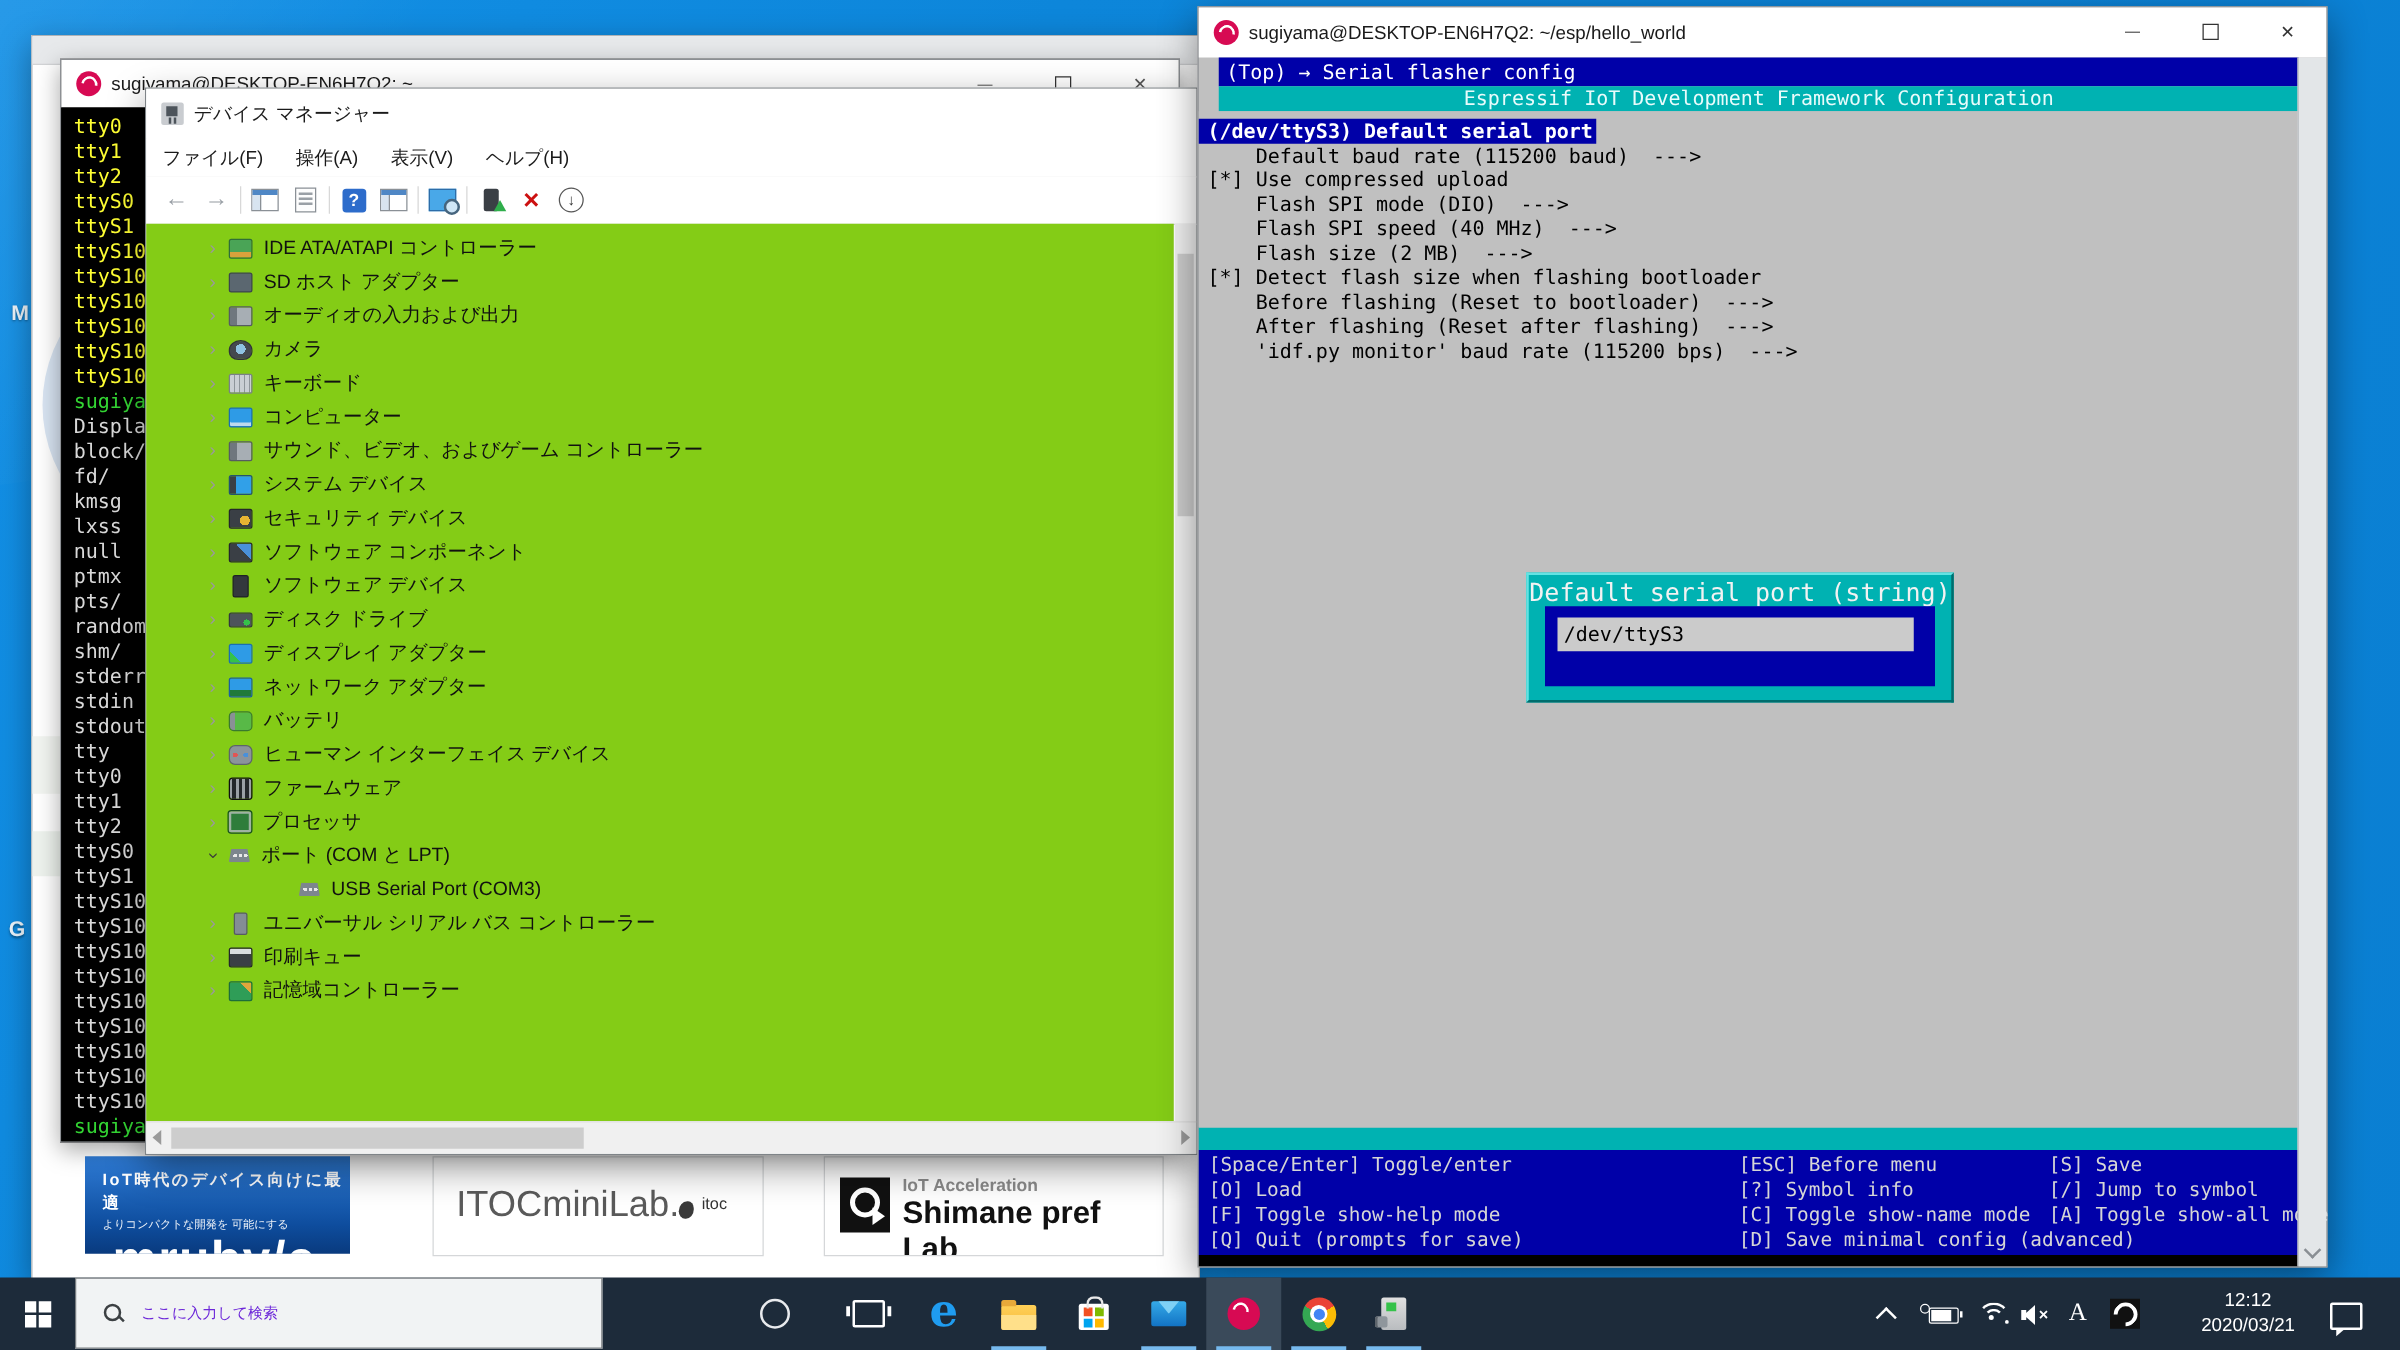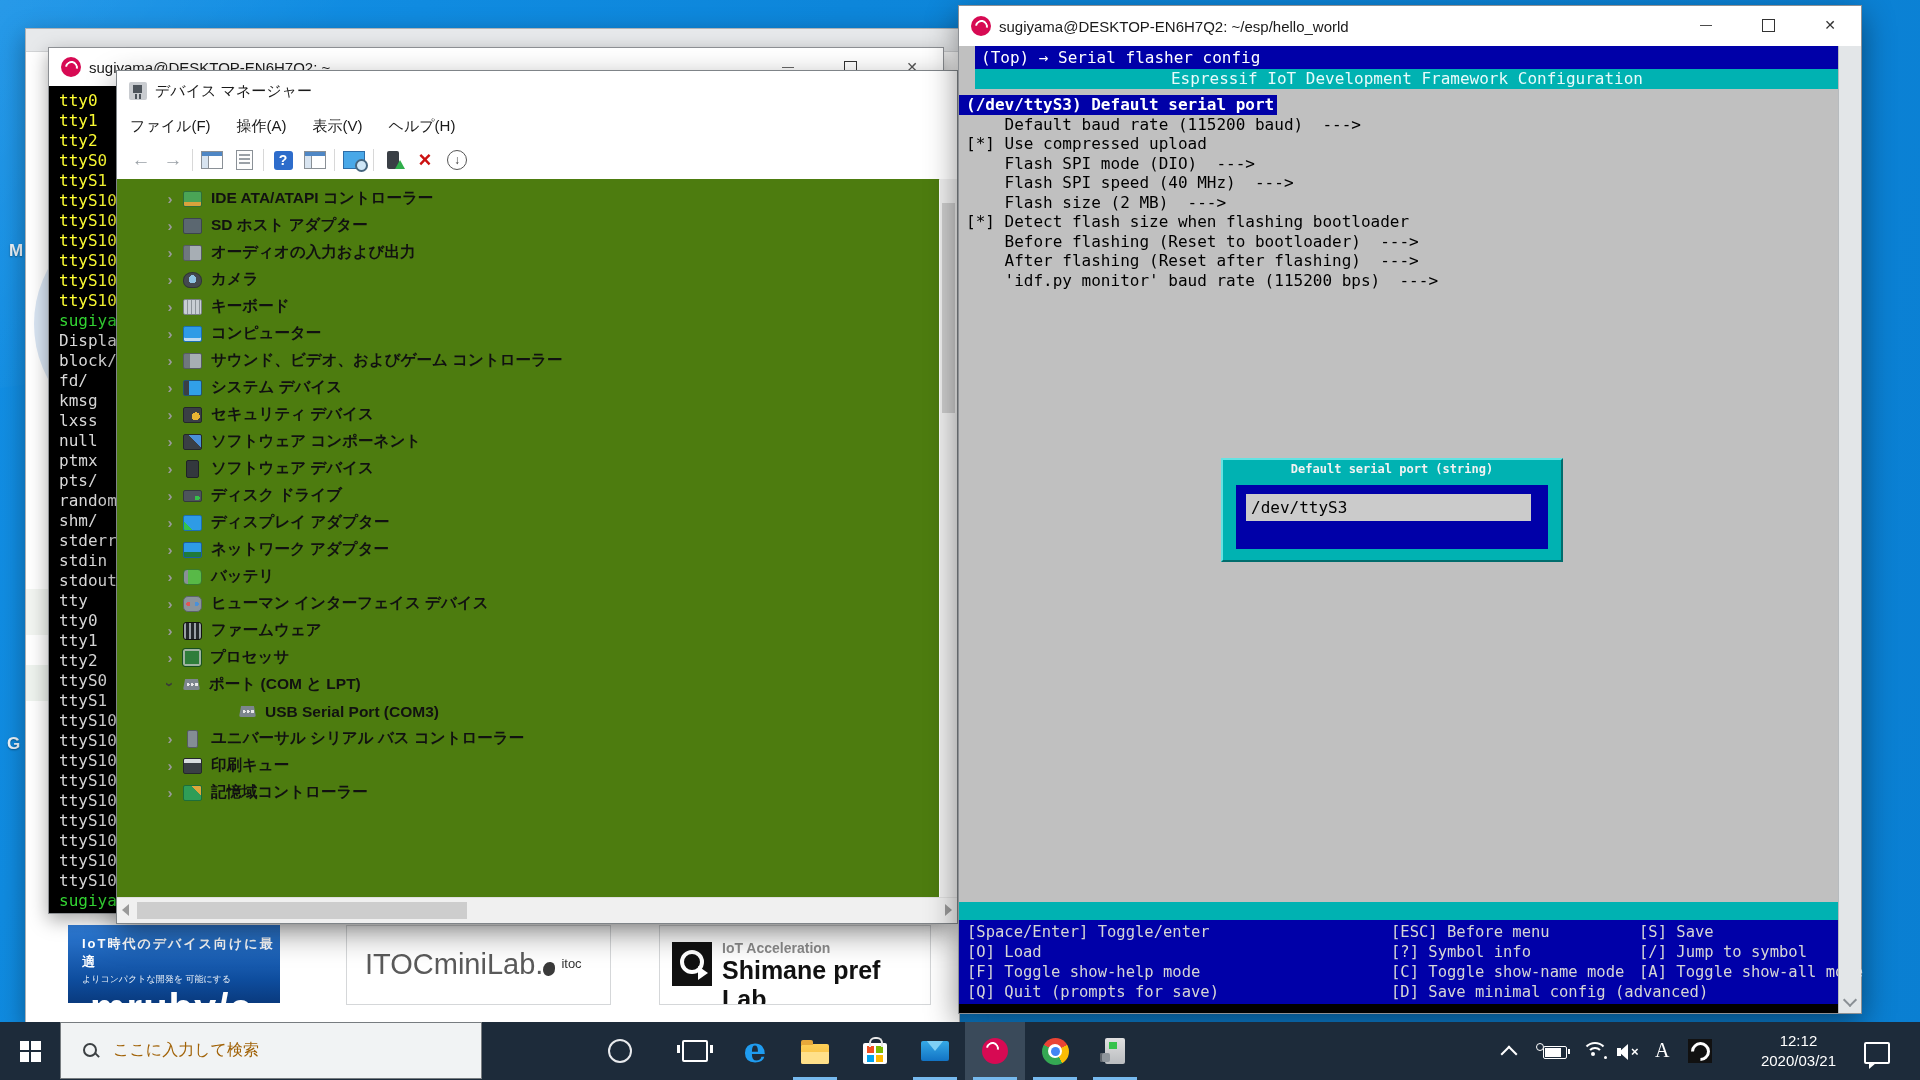--- a/index.html
+++ b/index.html
@@ -66,21 +66,21 @@
   .tb-table::after{content:"";position:absolute;left:0;top:4px;width:6px;bottom:0;background:#d8e4f0;border-right:1px solid #8a9096;}
   .tb-doc{position:relative;width:15px;height:18px;background:#fdfdfd;border:1px solid #8a9096;}
   .tb-doc::after{content:"";position:absolute;left:2px;top:3px;right:2px;height:1.5px;background:#9aa0a6;box-shadow:0 4px 0 #9aa0a6,0 8px 0 #9aa0a6;}
   .tb-help{width:19px;height:19px;background:#2d6ccb;border-radius:3px;color:#fff;font-size:14px;font-weight:bold;display:flex;align-items:center;justify-content:center;}
   .tb-scan{position:relative;width:20px;height:16px;background:#49a8e8;border:1px solid #2d6da8;}
   .tb-scan::after{content:"";position:absolute;right:-4px;bottom:-4px;width:9px;height:9px;border:2px solid #46657e;border-radius:50%;background:#cfe6f6;}
   .tb-driver{position:relative;width:12px;height:18px;background:#3a3f45;border-radius:2px;}
   .tb-driver::after{content:"";position:absolute;right:-6px;bottom:0;width:0;height:0;border-bottom:9px solid #2fae4b;border-left:5px solid transparent;border-right:5px solid transparent;}
   .tb-x{color:#cc1111;font-size:22px;font-weight:bold;line-height:1;}
   .tb-disable{width:18px;height:18px;border:1.5px solid #555;border-radius:50%;color:#333;font-size:12px;display:flex;align-items:center;justify-content:center;}
-  #dm-tree{position:absolute;left:0;top:108px;right:18px;bottom:26px;overflow:hidden;padding-top:6px;background:#4d7c0f;font-weight:bold;}
+  #dm-tree{position:absolute;left:0;top:108px;right:18px;bottom:26px;overflow:hidden;padding-top:6px;background:#84cc16;}
   .row{display:flex;align-items:center;height:27px;}
   .lvl0{padding-left:40px;}
   .lvl1{padding-left:96px;}
   .chev{width:26px;flex:none;color:#9a9a9a;font-size:15px;text-align:center;}
   .chev::before{content:"›";display:inline-block;}
   .chev-e .chev{color:#3a3a3a;}
   .chev-e .chev::before{transform:rotate(90deg);}
   .chev-n .chev::before{content:"";}
   .ti{width:17px;height:14px;margin-right:9px;border-radius:2px;flex:none;background:#888;}
   .tree-label{font-size:15.5px;color:#111;white-space:nowrap;}
@@ -117,42 +117,42 @@
   #rterm{position:absolute;left:958px;top:5px;width:902px;height:1007px;background:#c0c0c0;border:1px solid #8d9094;box-shadow:0 10px 30px rgba(0,0,0,.45);}
   #rterm .win-titlebar{height:40px;}
   #rterm-content{position:absolute;left:0;top:40px;width:880px;bottom:0;}
   #mc-topbar{height:23px;background:#0000a8;color:#fff;font-size:16px;line-height:23px;padding-left:6px;white-space:pre;}
   #mc-cyanbar{height:20px;background:#00b2b2;color:#e8fbfb;font-size:16px;line-height:20px;text-align:center;white-space:pre;}
   #mc-body{position:relative;height:813px;background:#c0c0c0;padding-top:6px;box-sizing:border-box;}
   .mc-line{font-family:"DejaVu Sans Mono",monospace;font-size:16px;line-height:19.5px;height:19.5px;white-space:pre;color:#000;padding-left:7px;}
   .mc-sel{background:#0000a8;color:#fff;font-weight:bold;display:inline-block;margin-left:-7px;padding-left:7px;padding-right:3px;}
   #mc-dialog{position:absolute;left:262px;top:369px;width:342px;height:104px;background:#00b2b2;
     border-top:2px solid #63e3e3;border-left:2px solid #63e3e3;border-right:2px solid #006d6d;border-bottom:2px solid #006d6d;box-sizing:border-box;}
-  #mc-dialog .dlg-title{font-family:"DejaVu Sans Mono",monospace;font-size:12px;color:#f2f2f2;text-align:center;margin-top:2px;white-space:pre;font-weight:bold;}
+  #mc-dialog .dlg-title{font-family:"DejaVu Sans Mono",monospace;font-size:20px;color:#f2f2f2;text-align:center;margin-top:2px;white-space:pre;}
   #mc-dialog .dlg-inner{position:absolute;left:13px;right:13px;top:25px;bottom:11px;background:#0000a8;}
   #mc-dialog .dlg-field{position:absolute;left:10px;right:17px;top:9px;height:27px;background:#cbcbcb;}
   #mc-dialog .dlg-value{font-family:"DejaVu Sans Mono",monospace;font-size:16px;color:#000;line-height:27px;padding-left:5px;white-space:pre;}
   #mc-cyanstrip{height:18px;background:#00b2b2;}
   #mc-help{height:84px;background:#0000a8;display:grid;grid-template-columns:424px 248px auto;grid-auto-rows:20px;padding:2px 0 0 8px;box-sizing:border-box;}
   .help-cell{font-family:"DejaVu Sans Mono",monospace;font-size:15.5px;color:#d6d6d6;white-space:pre;line-height:20px;}
   #mc-black{height:9px;background:#000;}
   #rterm-scroll{position:absolute;right:0;top:40px;bottom:0;width:22px;background:#e3e6e8;border-left:1px solid #b7bbbe;}
   #rterm-scroll .sb-chev{position:absolute;bottom:8px;left:6px;width:8px;height:8px;border-right:2px solid #8a8f94;border-bottom:2px solid #8a8f94;transform:rotate(45deg);}
   
   #taskbar{position:absolute;left:0;bottom:0;width:1920px;height:58px;background:#1d2b3a;z-index:50;}
   #start-btn{position:absolute;left:0;top:0;width:60px;height:58px;display:flex;align-items:center;justify-content:center;}
   .win-logo{position:relative;width:21px;height:21px;}
   .win-logo i{position:absolute;width:9.5px;height:9.5px;background:#fff;}
   .win-logo i:nth-child(1){left:0;top:0}.win-logo i:nth-child(2){right:0;top:0}
   .win-logo i:nth-child(3){left:0;bottom:0}.win-logo i:nth-child(4){right:0;bottom:0}
   #search-box{position:absolute;left:60px;top:0;width:422px;height:57px;background:#f1f3f4;border:1px solid #777c80;box-sizing:border-box;display:flex;align-items:center;}
   .mag-ico{position:relative;width:16px;height:16px;margin:0 14px 0 22px;flex:none;}
   .mag-ico::before{content:"";position:absolute;left:0;top:0;width:10px;height:10px;border:2px solid #3c4043;border-radius:50%;}
   .mag-ico::after{content:"";position:absolute;left:11px;top:11px;width:6px;height:2px;background:#3c4043;transform:rotate(45deg);}
-  #search-text{font-size:16px;color:#a16207;}
+  #search-text{font-size:12px;color:#6d28d9;}
   .tb-cell{position:absolute;top:0;width:60px;height:58px;display:flex;align-items:center;justify-content:center;}
   .tb-underline{position:absolute;bottom:0;left:8px;right:8px;height:3px;background:#76b9ed;}
   .cell-active{background:#3a4a5a;}
   .cortana-ring{width:20px;height:20px;border:2.5px solid #e8eaed;border-radius:50%;}
   .taskview-ico{position:relative;width:22px;height:18px;border:2px solid #fff;border-radius:2px;}
   .taskview-ico::before{content:"";position:absolute;left:-7px;top:3px;width:3px;height:8px;background:#fff;}
   .taskview-ico::after{content:"";position:absolute;right:-7px;top:3px;width:3px;height:8px;background:#fff;}
   .edge-e{font-size:36px;font-weight:bold;color:#1f9cf0;font-family:"DejaVu Serif",serif;line-height:1;transform:translateY(-2px);}
   .folder-ico{position:relative;width:28px;height:20px;background:linear-gradient(180deg,#ffd057,#f5b93c);border-radius:2px;margin-top:6px;}
   .folder-ico::before{content:"";position:absolute;left:0;top:-4px;width:12px;height:5px;background:#e8a93a;border-radius:2px 2px 0 0;}

